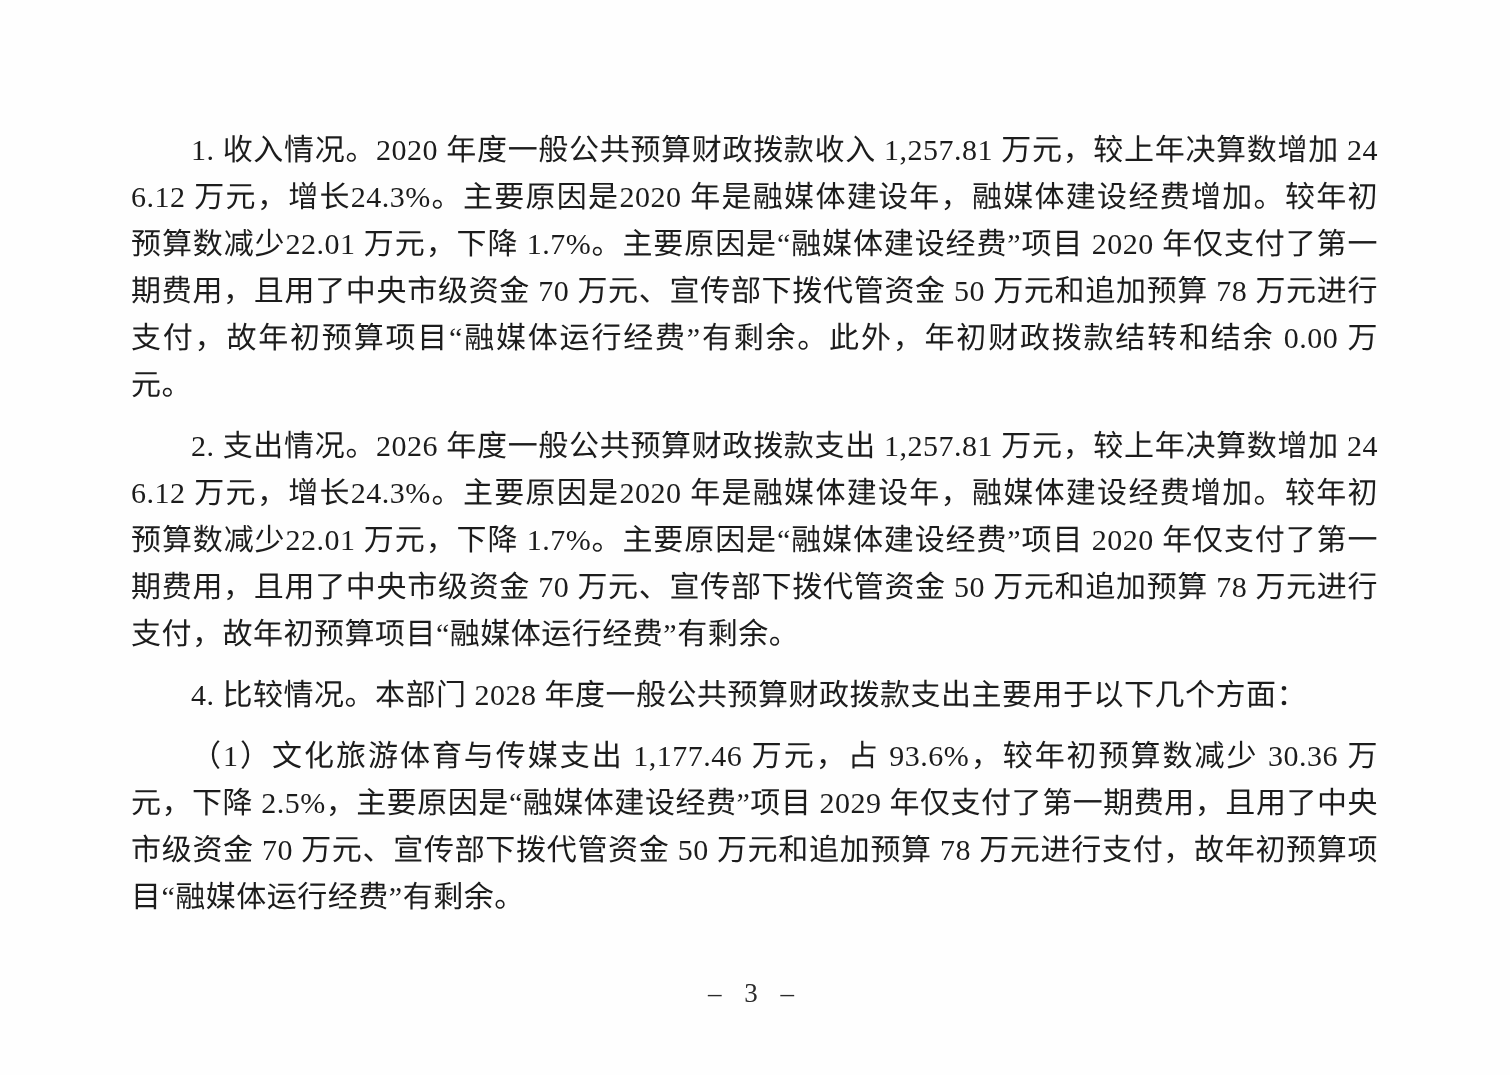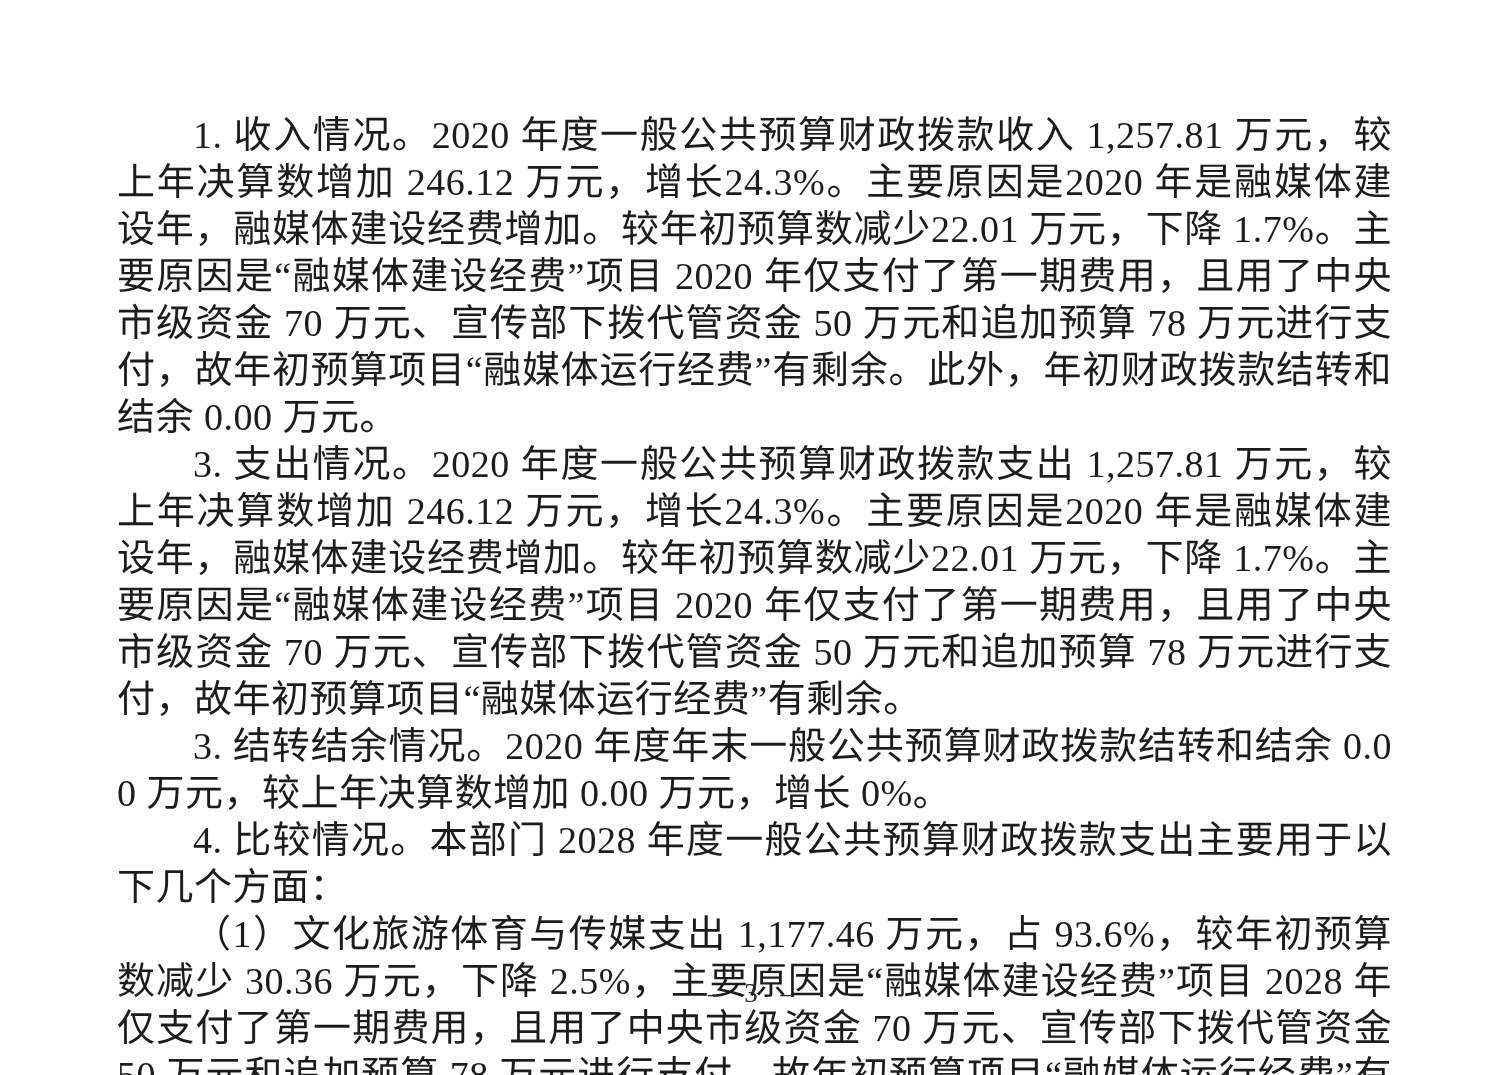--- a/index.html
+++ b/index.html
@@ -20,22 +20,22 @@
     inset: 0;
     background: #fefefe;
   }
   .doc-content {
     position: absolute;
     top: 112px;
     left: 117px;
     right: 118px;
   }
   .para {
-    margin: 0;
-    font-size: 38px;
+    margin: 14px;
+    font-size: 30px;
     line-height: 47px;
     text-align: justify;
     text-justify: inter-ideograph;
     text-indent: 2em;
     letter-spacing: 0.5px;
     word-break: break-all;
   }
   .page-footer {
     position: absolute;
     top: 978px;
@@ -48,21 +48,20 @@
     letter-spacing: 8px;
     color: #2a2a2a;
   }
 </style>
 </head>
 <body>
 
 <div class="page">
   <div class="doc-content">
     <p class="para">1. 收入情况。2020 年度一般公共预算财政拨款收入 1,257.81 万元，较上年决算数增加 246.12 万元，增长24.3%。主要原因是2020 年是融媒体建设年，融媒体建设经费增加。较年初预算数减少22.01 万元，下降 1.7%。主要原因是“融媒体建设经费”项目 2020 年仅支付了第一期费用，且用了中央市级资金 70 万元、宣传部下拨代管资金 50 万元和追加预算 78 万元进行支付，故年初预算项目“融媒体运行经费”有剩余。此外，年初财政拨款结转和结余 0.00 万元。</p>
-    <p class="para">3. 支出情况。2020 年度一般公共预算财政拨款支出 1,257.81 万元，较上年决算数增加 246.12 万元，增长24.3%。主要原因是2020 年是融媒体建设年，融媒体建设经费增加。较年初预算数减少22.01 万元，下降 1.7%。主要原因是“融媒体建设经费”项目 2020 年仅支付了第一期费用，且用了中央市级资金 70 万元、宣传部下拨代管资金 50 万元和追加预算 78 万元进行支付，故年初预算项目“融媒体运行经费”有剩余。</p>
-    <p class="para">3. 结转结余情况。2020 年度年末一般公共预算财政拨款结转和结余 0.00 万元，较上年决算数增加 0.00 万元，增长 0%。</p>
+    <p class="para">2. 支出情况。2026 年度一般公共预算财政拨款支出 1,257.81 万元，较上年决算数增加 246.12 万元，增长24.3%。主要原因是2020 年是融媒体建设年，融媒体建设经费增加。较年初预算数减少22.01 万元，下降 1.7%。主要原因是“融媒体建设经费”项目 2020 年仅支付了第一期费用，且用了中央市级资金 70 万元、宣传部下拨代管资金 50 万元和追加预算 78 万元进行支付，故年初预算项目“融媒体运行经费”有剩余。</p>
     <p class="para">4. 比较情况。本部门 2028 年度一般公共预算财政拨款支出主要用于以下几个方面：</p>
-    <p class="para">（1）文化旅游体育与传媒支出 1,177.46 万元，占 93.6%，较年初预算数减少 30.36 万元，下降 2.5%，主要原因是“融媒体建设经费”项目 2028 年仅支付了第一期费用，且用了中央市级资金 70 万元、宣传部下拨代管资金 50 万元和追加预算 78 万元进行支付，故年初预算项目“融媒体运行经费”有剩余。</p>
+    <p class="para">（1）文化旅游体育与传媒支出 1,177.46 万元，占 93.6%，较年初预算数减少 30.36 万元，下降 2.5%，主要原因是“融媒体建设经费”项目 2029 年仅支付了第一期费用，且用了中央市级资金 70 万元、宣传部下拨代管资金 50 万元和追加预算 78 万元进行支付，故年初预算项目“融媒体运行经费”有剩余。</p>
   </div>
   <div class="page-footer">
     <span class="page-number">– 3 –</span>
   </div>
 </div>
 
 </body></html>

